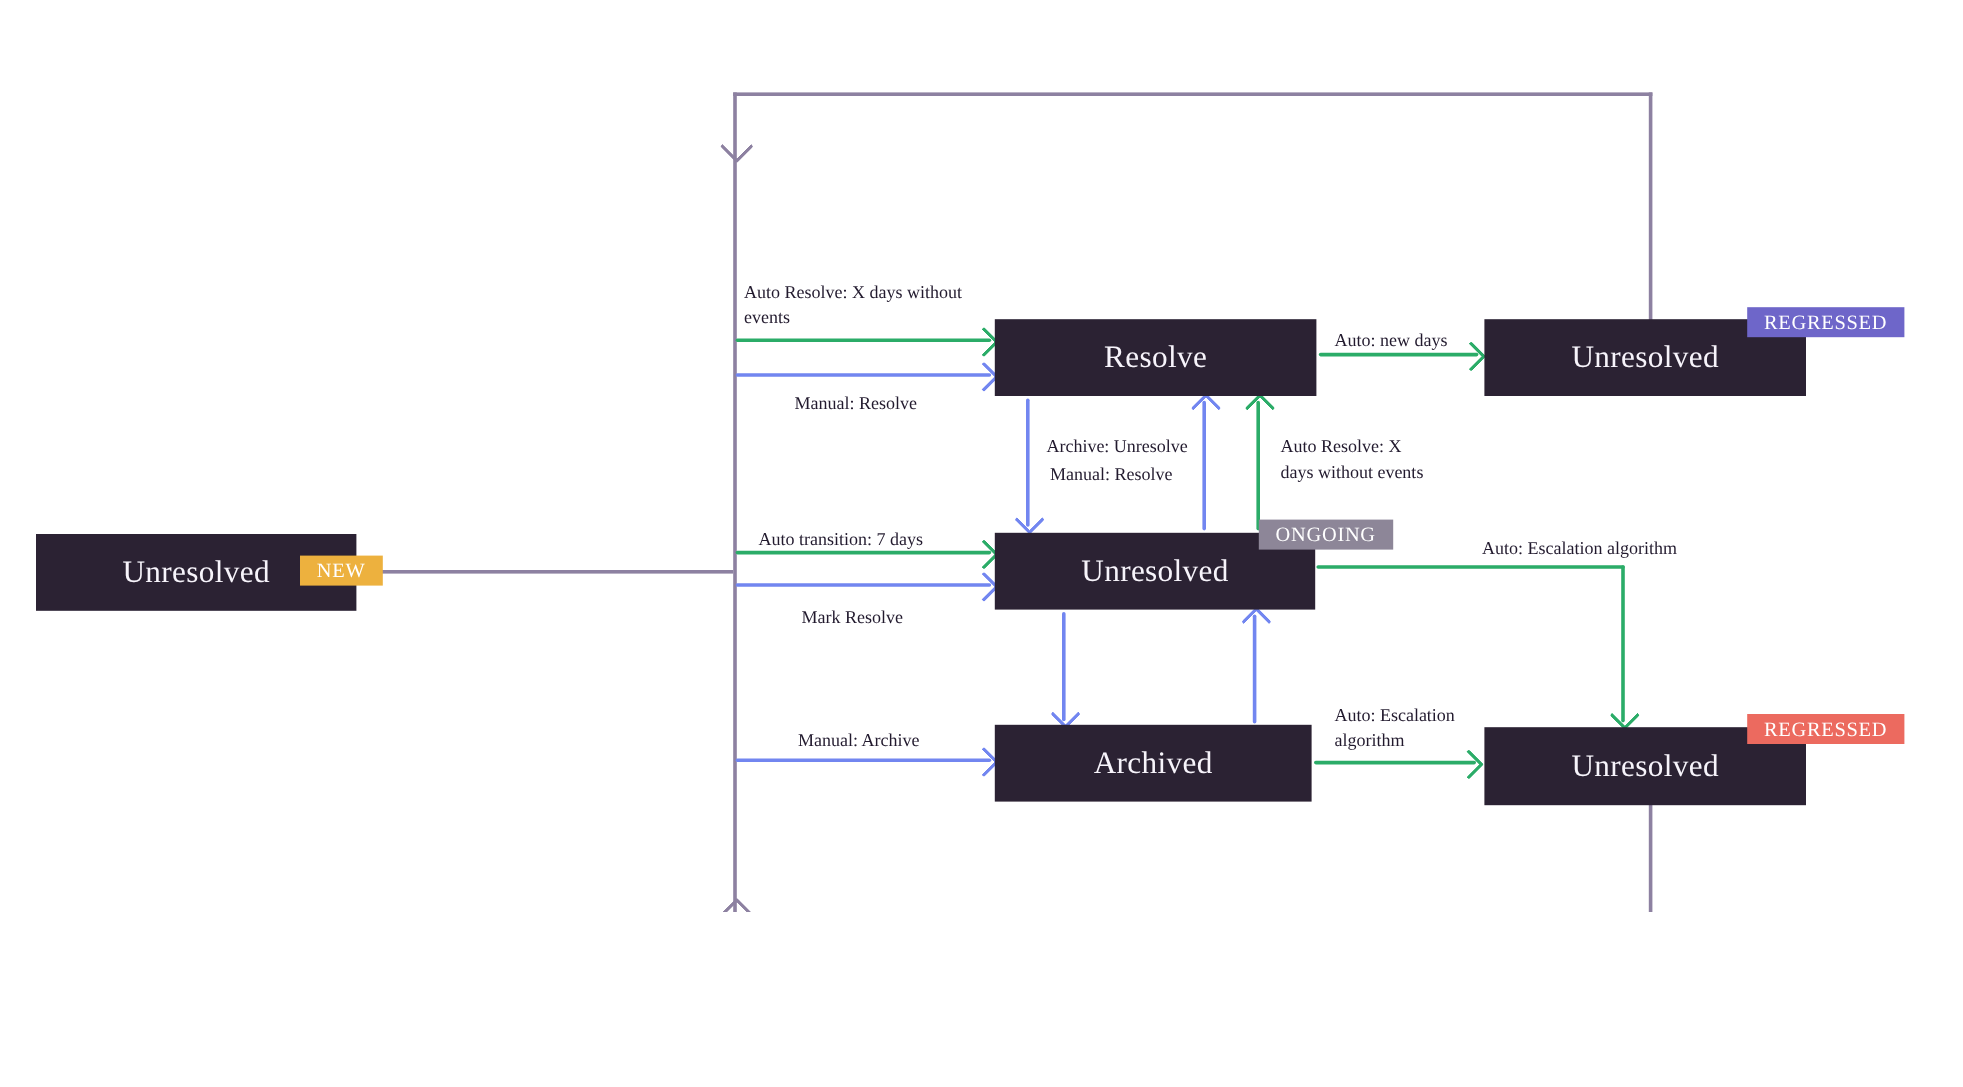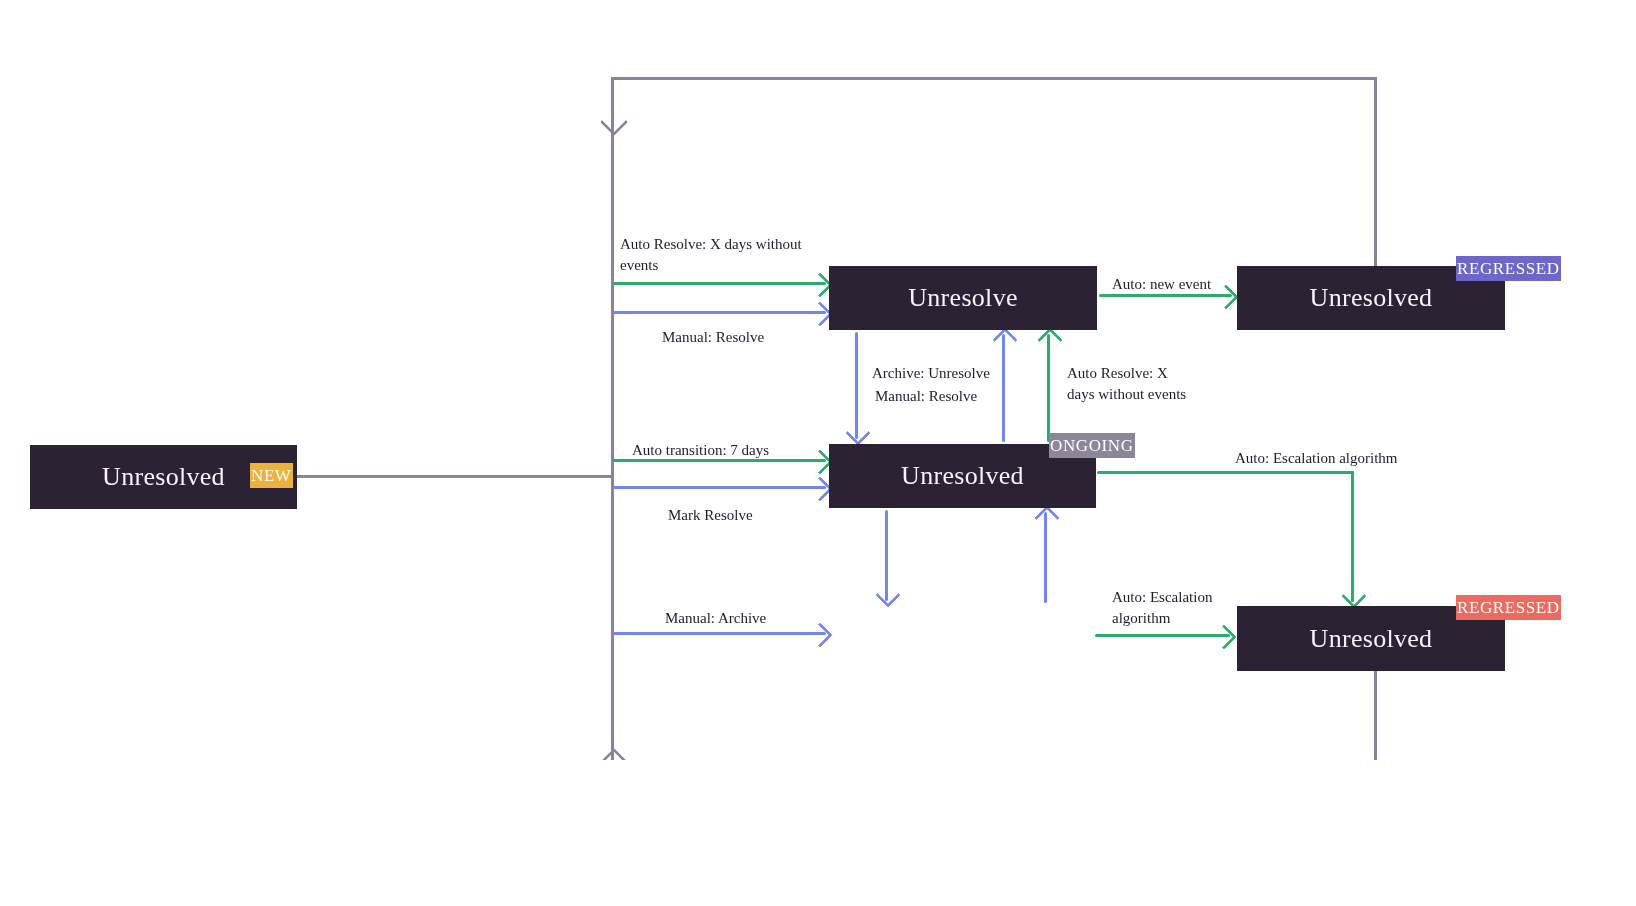--- a/index.html
+++ b/index.html
@@ -20,21 +20,21 @@
     font-size:26px;font-weight:500;letter-spacing:.3px;z-index:2;
   }
   .box-new{left:30px;top:445px;width:267px;}
   .box-resolved{left:829px;top:266px;}
   .box-regressed{left:1237px;top:266px;}
   .box-ongoing{left:829px;top:444px;width:267px;}
   .box-archived{left:829px;top:604px;width:264px;}
   .box-escalating{left:1237px;top:606px;height:65px;}
   
   .badge{
-    position:absolute;height:25px;line-height:25px;padding:0 1px;color:var(--badge-text);
+    position:absolute;height:25px;line-height:25px;padding:0 14px;color:var(--badge-text);
     font-size:17px;font-weight:500;letter-spacing:.6px;z-index:3;
   }
   .bdg-new{left:250px;top:435px;background:var(--badge-new);margin-top:28px;}
   .bdg-regressed{left:1456px;top:256px;background:var(--badge-regressed);}
   .bdg-ongoing{left:1049px;top:433px;background:var(--badge-ongoing);}
   .bdg-escalating{left:1456px;top:595px;background:var(--badge-escalating);}
   
   .loopseg{position:absolute;background:var(--loop);z-index:1;}
   .loop-left{left:611px;top:77px;width:3px;height:760px;}
   .loop-top{left:611px;top:77px;width:766px;height:3px;}
@@ -116,35 +116,38 @@
   <div class="edge av down g elb-v"></div>
 
   <div class="lbl wrap l1">Auto Resolve: X days without events</div>
   <div class="lbl l2">Manual: Resolve</div>
   <div class="lbl l3">Auto transition: 7 days</div>
   <div class="lbl l4">Mark Resolve</div>
   <div class="lbl l5">Manual: Archive</div>
   <div class="lbl l6">Archive: Unresolve</div>
   <div class="lbl l7">Manual: Resolve</div>
   <div class="lbl wrap l8">Auto Resolve: X days without events</div>
-  <div class="lbl l9">Auto: new event</div>
+  <div class="lbl l9">Auto: new days</div>
   <div class="lbl l10">Auto: Escalation algorithm</div>
   <div class="lbl wrap l11">Auto: Escalation algorithm</div>
 
   <div class="node box-new">
     <span>Unresolved</span>
   </div>
   <div class="node box-resolved">
-    <span>Unresolve</span>
+    <span>Resolve</span>
   </div>
   <div class="node box-regressed">
     <span>Unresolved</span>
   </div>
   <div class="node box-ongoing">
     <span>Unresolved</span>
+  </div>
+  <div class="node box-archived">
+    <span>Archived</span>
   </div>
   <div class="node box-escalating">
     <span>Unresolved</span>
   </div>
 
   <div class="badge bdg-new">NEW</div>
   <div class="badge bdg-regressed">REGRESSED</div>
   <div class="badge bdg-ongoing">ONGOING</div>
   <div class="badge bdg-escalating">REGRESSED</div>
 

